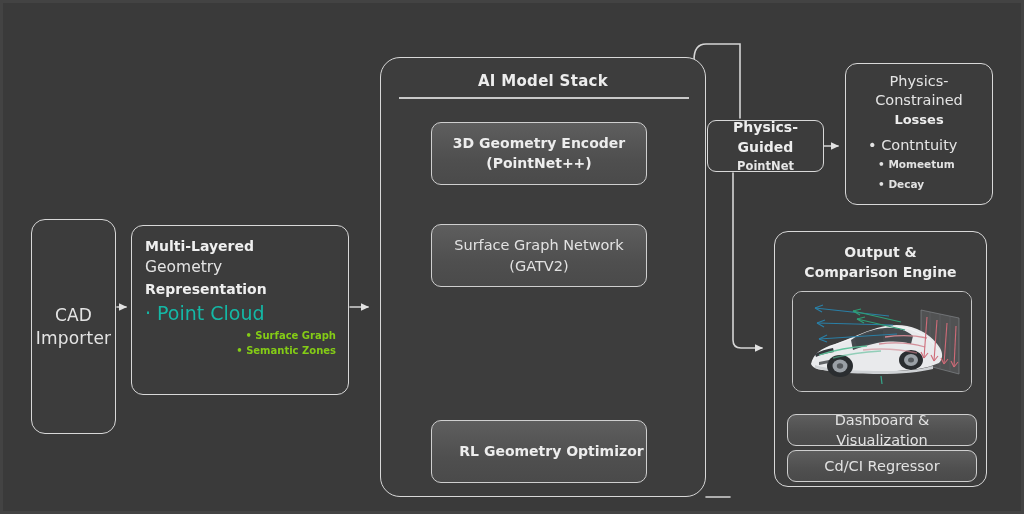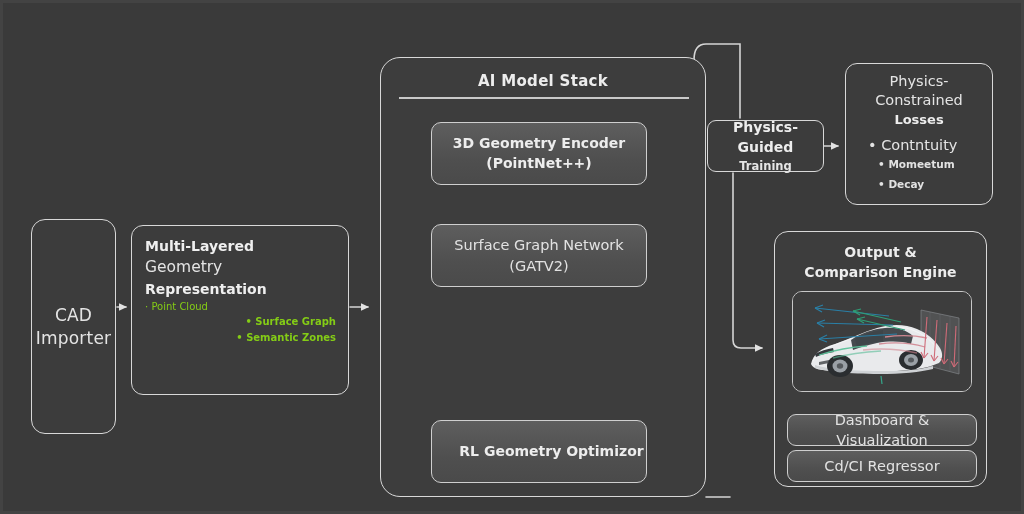--- a/index.html
+++ b/index.html
@@ -73,21 +73,21 @@
     left: 131px; top: 225px; width: 218px; height: 170px;
     border-radius: 12px;
     align-items: flex-start;
     justify-content: flex-start;
     padding: 10px 12px 0 13px;
     text-align: left;
   }
   #geometry-representation .grow { display: block; width: 100%; }
   .geo-line-b { font-size: 14px; font-weight: 700; color: #efefef; line-height: 1.45; }
   .geo-line-n { font-size: 15.5px; font-weight: 400; color: #e4e4e4; line-height: 1.45; }
-  .geo-bullet-n { font-size: 10px; font-weight: 400; color: #84cc16; line-height: 1.5; }
+  .geo-bullet-n { font-size: 19px; font-weight: 400; color: #14b8a6; line-height: 1.5; }
   .geo-bullet-b { font-size: 10px; font-weight: 700; color: #84cc16; line-height: 1.55; text-align: right; }
 
   
   #ai-model-stack {
     left: 380px; top: 57px; width: 326px; height: 440px;
     border-radius: 20px;
     align-items: center;
     justify-content: flex-start;
     padding-top: 10px;
   }
@@ -252,21 +252,21 @@
     </div>
 
 
     <div class="node filled stack-item" id="stack-item-3">
       <span class="t-md-b">RL Geometry Optimizor</span>
     </div>
   </div>
 
   <div class="node outline" id="physics-guided-training">
     <span class="t-md-b">Physics-Guided</span>
-    <span class="t-sm-b">Training</span>
+    <span class="t-sm-b">PointNet</span>
   </div>
 
   <div class="node outline" id="physics-losses">
     <span class="head" id="loss-title-1">Physics-Constrained</span>
     <span class="head" id="loss-title-2">Losses</span>
 
     <div id="loss-list">
       <div class="loss-0">
         <span>•</span>
         <span>Contntuity</span>

